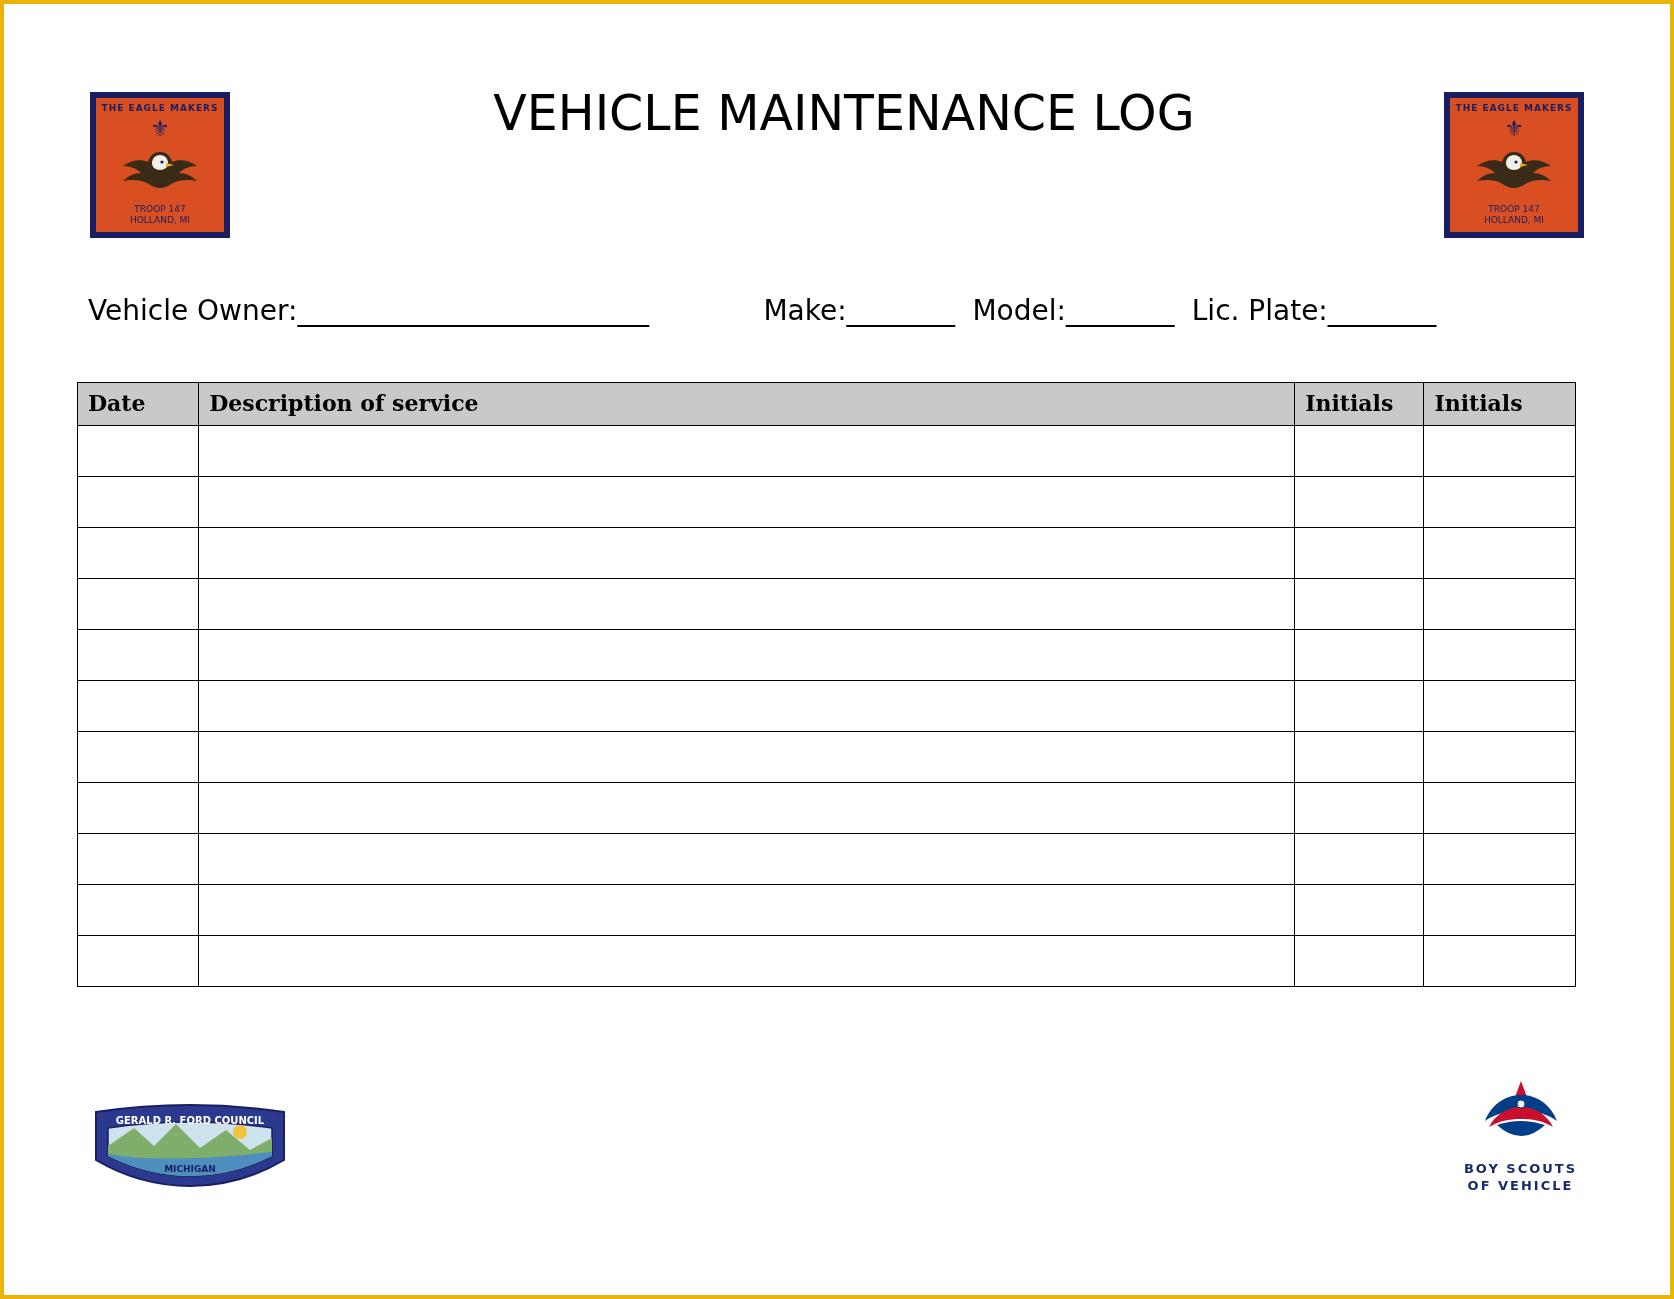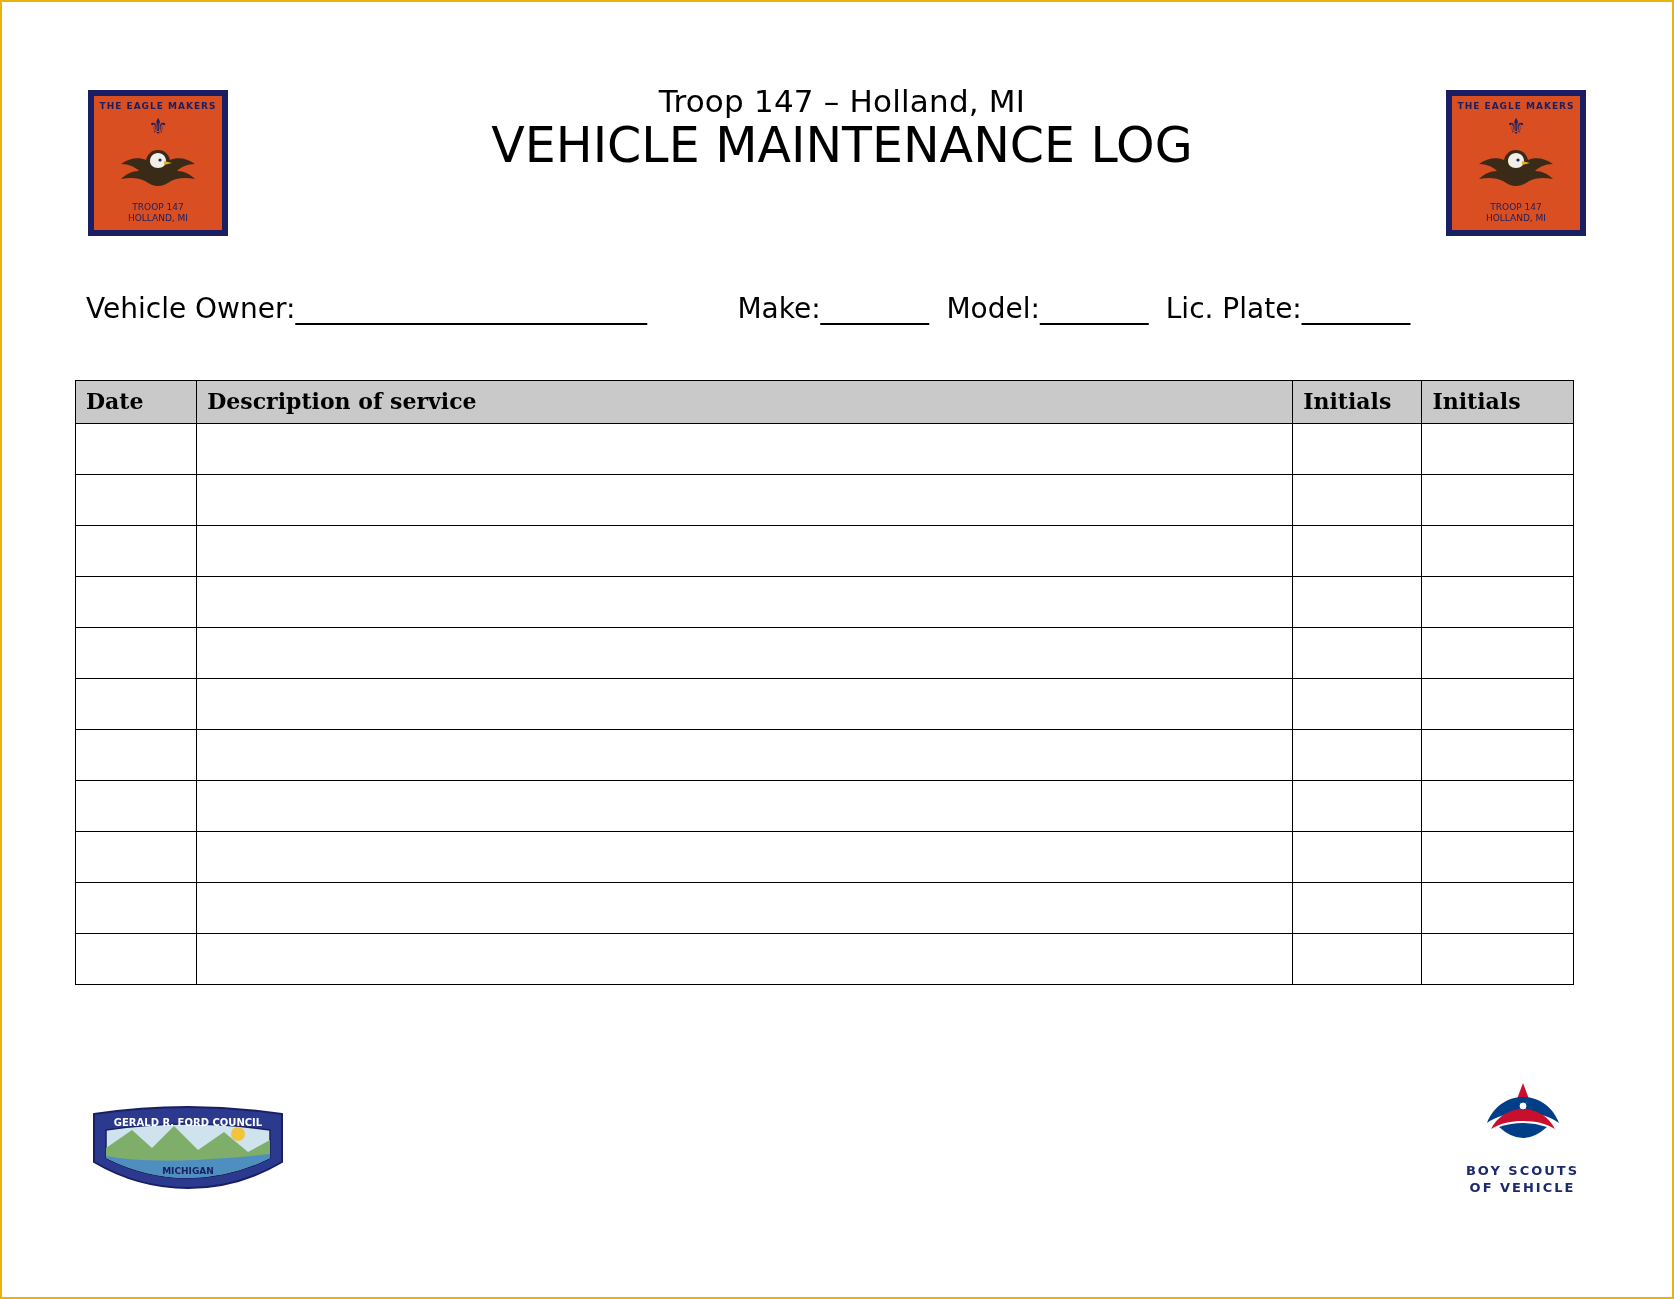--- a/index.html
+++ b/index.html
@@ -11,21 +11,21 @@
     width: 1674px;
     height: 1299px;
     font-family: "DejaVu Sans", sans-serif;
     overflow: hidden;
   }
   .page {
     position: relative;
     width: 1674px;
     height: 1299px;
     box-sizing: border-box;
-    border: 2px solid #eab308;
+    border: 4px solid #eab308;
     background: #8b5cf6;
   }
   .inner {
     position: absolute;
     left: 0; top: 0; right: 0; bottom: 0;
     background: #fff;
   }
 
   
   .header {
@@ -123,21 +123,21 @@
     color: #000;
     font-family: "DejaVu Sans", sans-serif;
     white-space: nowrap;
   }
   .owner-left {
     display: inline-block;
     text-align: right;
   }
   .owner-right {
     display: inline-block;
-    margin-left: 91px;
+    margin-left: 115px;
   }
   .fld { letter-spacing: -0.5px; }
 
   
   .table-wrap {
     position: absolute;
     left: 73px;
     top: 378px;
     width: 1499px;
   }
@@ -210,21 +210,20 @@
             <circle cx="45" cy="16" r="1.6" fill="#1a1f63"></circle>
           </svg>
           <div class="patch-bot-text">
             <div>TROOP 147</div>
             <div>HOLLAND, MI</div>
           </div>
         </div>
       </div>
 
       <div class="title-block">
-        <div class="title-sub">Troop 147 – Holland, MI</div>
         <div class="title-main">VEHICLE MAINTENANCE LOG</div>
       </div>
 
       <div class="patch right">
         <div class="patch-inner">
           <div class="patch-top-text">THE EAGLE MAKERS</div>
           <div class="patch-fleur">⚜</div>
           <svg class="patch-eagle" viewBox="0 0 86 48">
             <path d="M43 6 C36 6 32 11 31 16 C24 13 14 14 6 20 C14 20 20 23 24 27 C17 27 11 30 6 35 C16 33 24 34 30 37 C34 40 39 42 43 42 C47 42 52 40 56 37 C62 34 70 33 80 35 C75 30 69 27 62 27 C66 23 72 20 80 20 C72 14 62 13 55 16 C54 11 50 6 43 6 Z" fill="#3a2a18"></path>
             <path d="M43 9 C38 9 35 13 35 17 C35 21 38 24 43 24 C48 24 51 21 51 17 C51 13 48 9 43 9 Z" fill="#f2efe6"></path>

